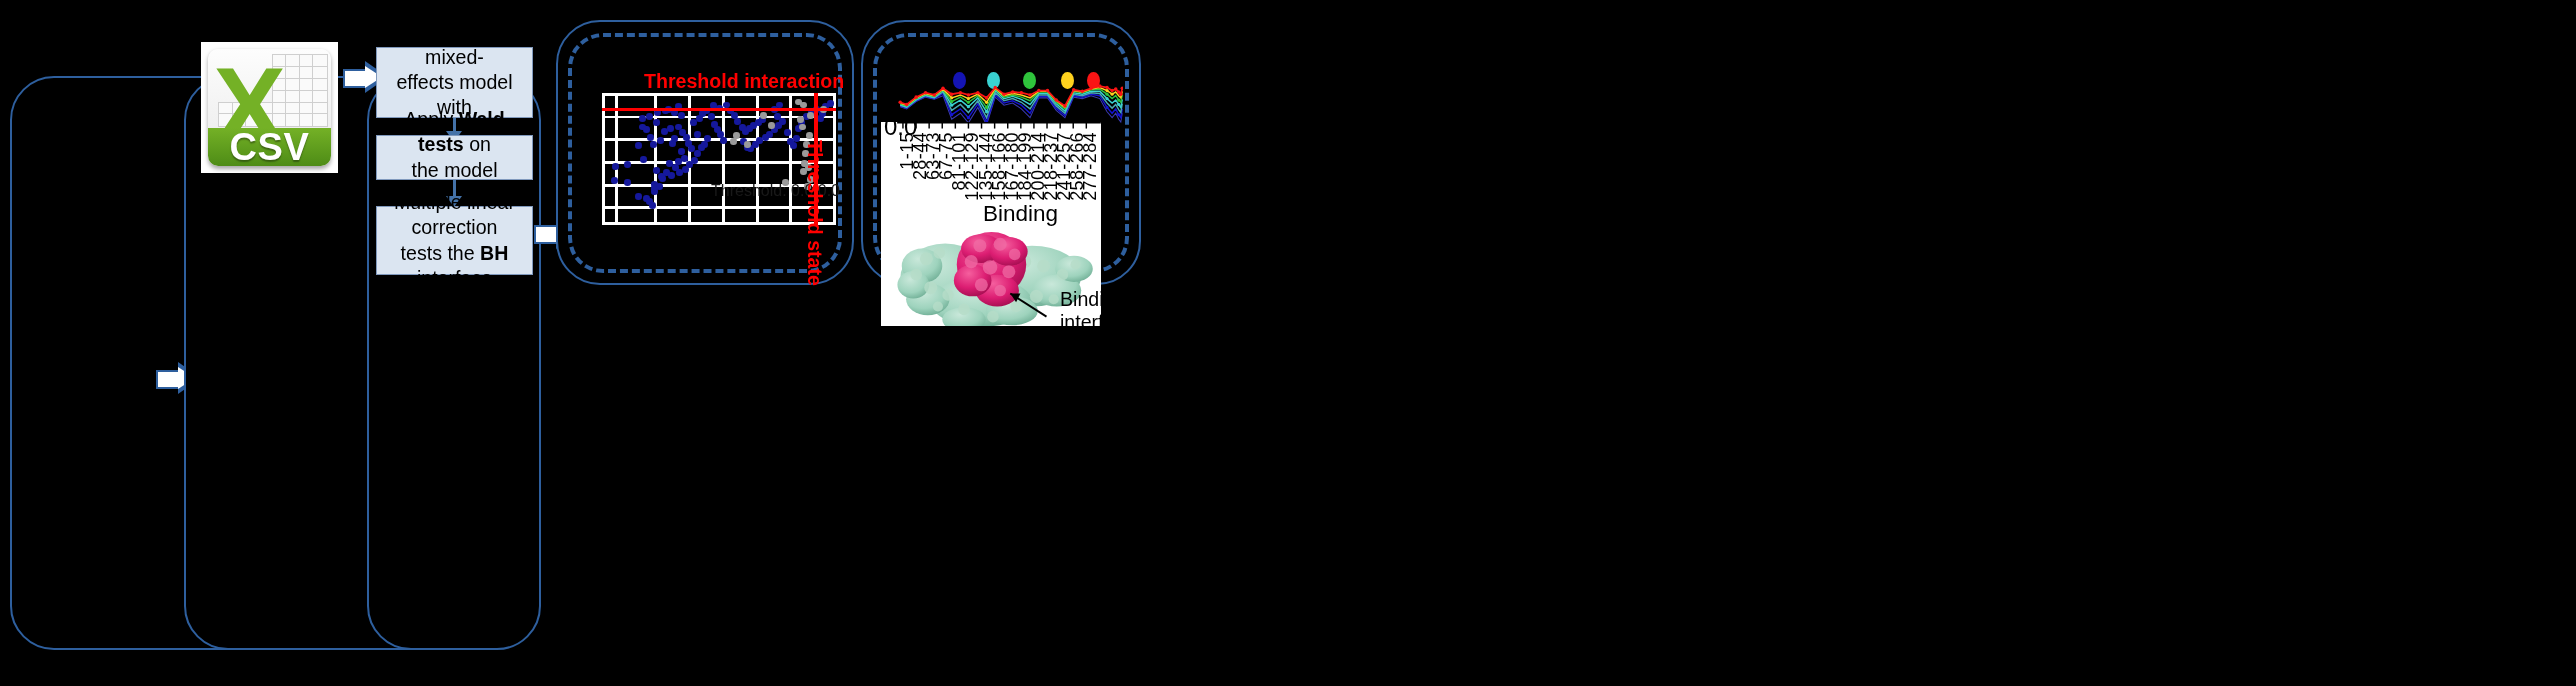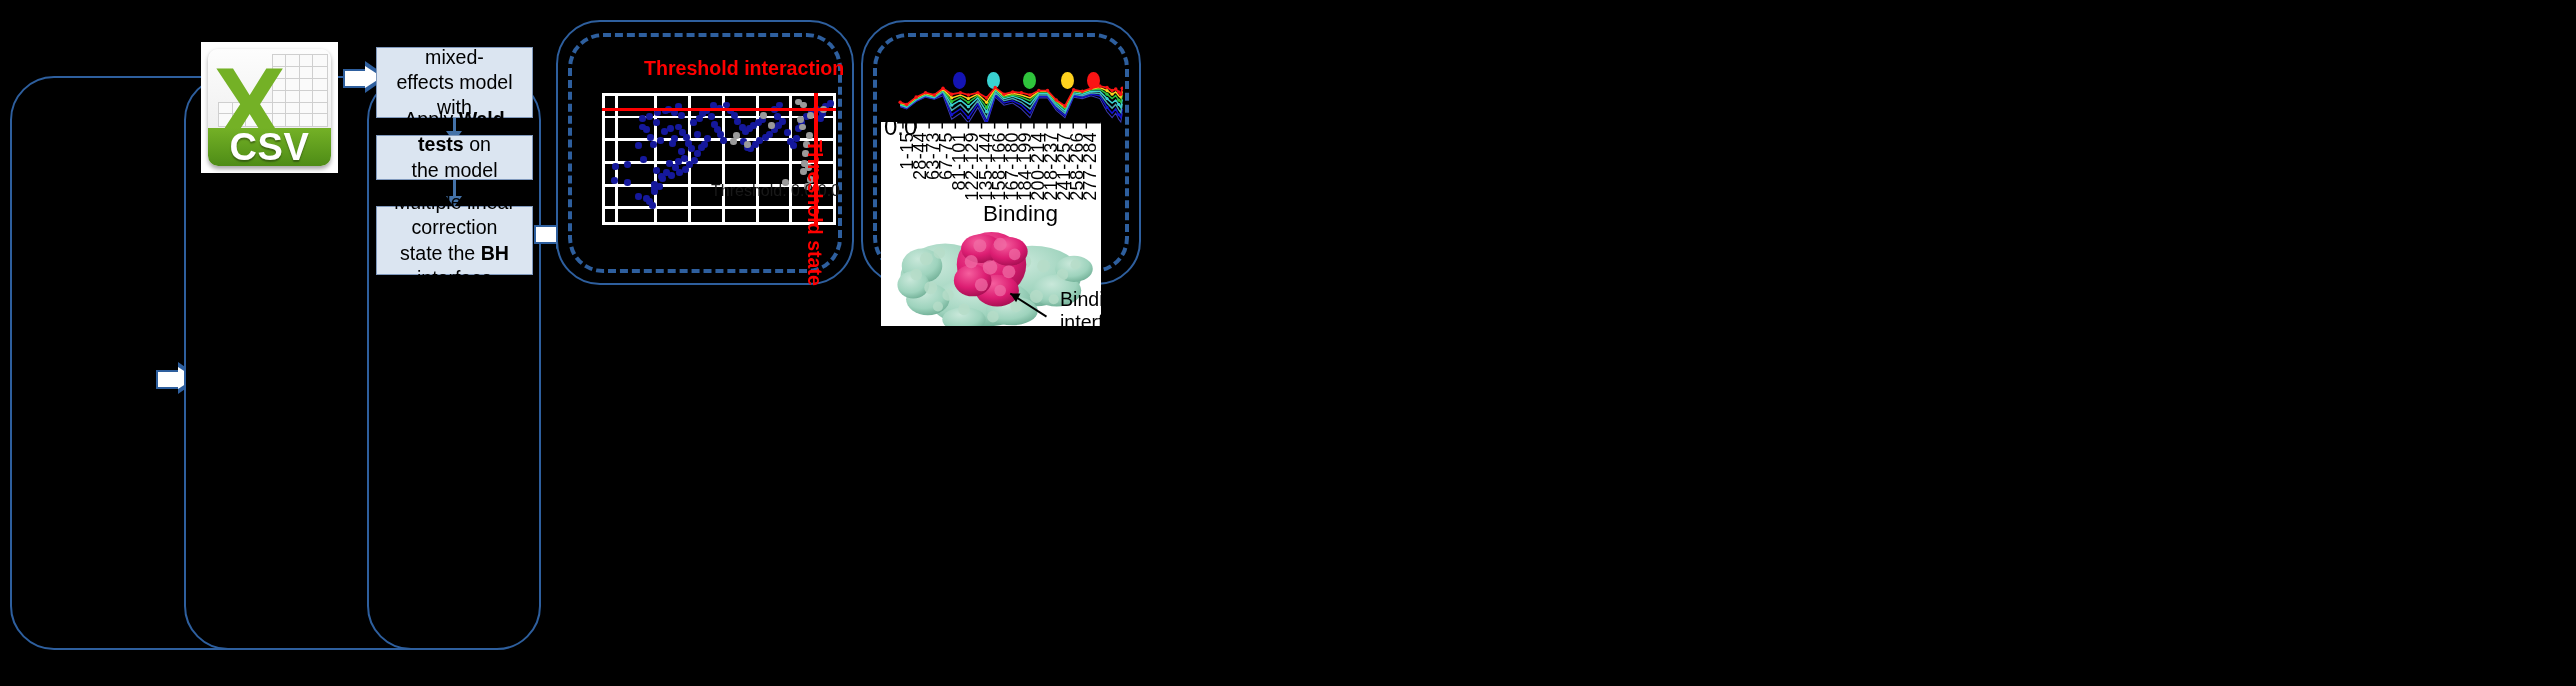--- a/index.html
+++ b/index.html
@@ -154,21 +154,21 @@
     </div>
   </div>
 
   <div class="vconn" style="left:453px;top:180px;height:19px;"></div>
   <div class="vhead" style="left:446px;top:196px;"></div>
 
   <div class="pbox" style="left:376px;top:206px;width:157px;height:69px;">
     <div>
       <span>Multiple linear</span><br>
       <span>correction</span><br>
-      <span>state the </span><b>BH</b><span> interface</span>
+      <span>tests the </span><b>BH</b><span> interface</span>
     </div>
   </div>
 
   <div class="arrow" style="left:534px;top:218px;">
     <div class="shaft"></div>
     <div class="head"></div>
     <div class="head-i"></div>
   </div>
 
   <div class="panel dashed-inner" style="left:556px;top:20.4px;width:298px;height:265px;"></div>
@@ -317,21 +317,21 @@
     <div class="dot g" style="left:202px;top:90px;width:6.5px;height:6.5px;"></div>
     <div class="dot g" style="left:180px;top:86px;width:6.5px;height:6.5px;"></div>
     <div class="dot g" style="left:218px;top:13px;width:6.5px;height:6.5px;"></div>
 
     <div class="rline-h" style="top:14.5px;"></div>
     <div class="rline-v" style="left:212px;"></div>
 
     <div class="ghost" style="left:109px;top:89px;">Threshold: 0.0  0.0</div>
   </div>
 
-  <div class="lbl-thr-int" style="left:644px;top:57px;">Threshold interaction</div>
+  <div class="lbl-thr-int" style="left:644px;top:70px;">Threshold interaction</div>
   <div class="lbl-thr-st" style="left:826px;top:140px;">Threshold state</div>
 
   <div class="panel dashed-inner" style="left:861px;top:20.4px;width:280px;height:265px;"></div>
 
   <div class="legdot" style="left:953px;top:72px;background:#1414b4;"></div>
   <div class="legdot" style="left:987px;top:72px;background:#3ad2d2;"></div>
   <div class="legdot" style="left:1023px;top:72px;background:#2fc43c;"></div>
   <div class="legdot" style="left:1061px;top:72px;background:#ffd21e;"></div>
   <div class="legdot" style="left:1087px;top:72px;background:#fa1414;"></div>
 

